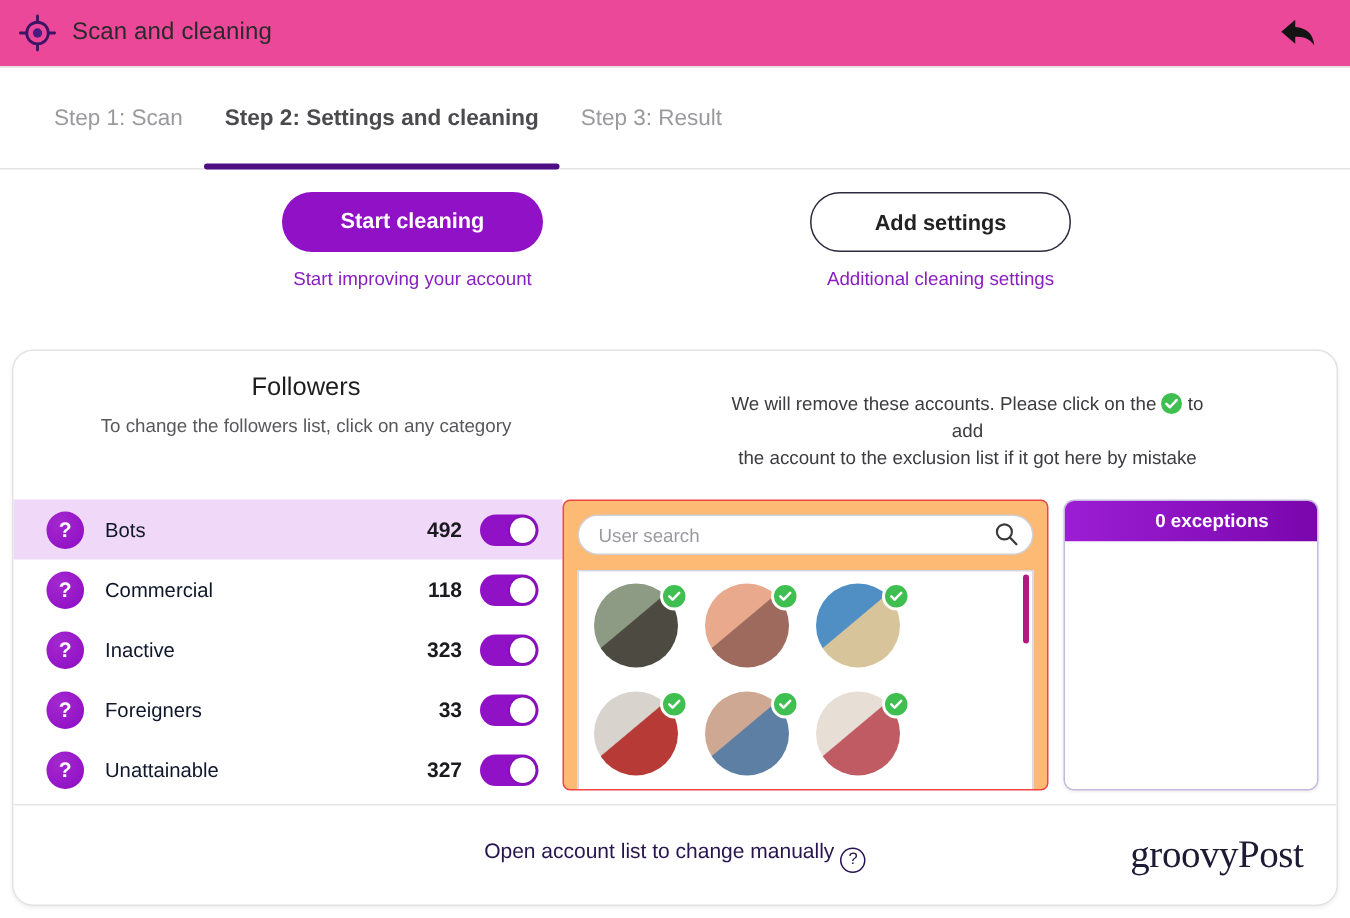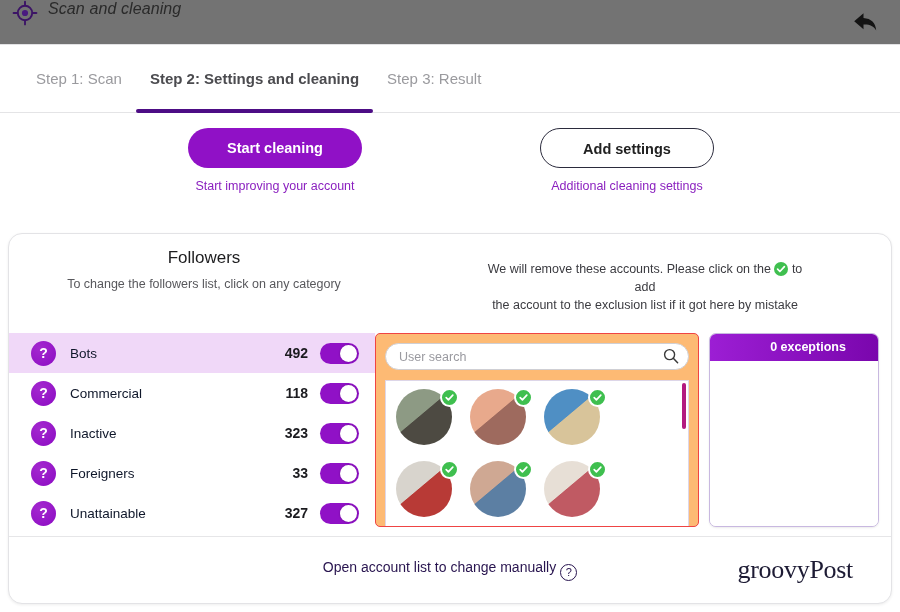--- a/index.html
+++ b/index.html
@@ -7,26 +7,25 @@
     width:900px;height:612px;
     background:#ffffff;
     font-family:"Liberation Sans", sans-serif;
     color:#232323;
     overflow:hidden;
     position:relative;
   }
   
   .titlebar{
     height:45px;width:100%;
-    display:flex;
+    display:flex;align-items:center;
     border-bottom:1px solid #e2e2e4;
     box-sizing:border-box;
     position:relative;
-    background:#737373;
-    font-style:italic;
+    background:#ec4899;
   }
   .app-icon{margin-left:12px;width:26px;height:26px;display:block;}
   .app-title{
     font-size:16px;color:#2a2a2a;margin-left:10px;letter-spacing:.1px;
   }
   .back-arrow{
     position:absolute;right:22px;top:50%;transform:translateY(-50%);
     width:26px;height:24px;cursor:pointer;
   }
   
@@ -188,21 +187,21 @@
     position:absolute;left:0;right:0;text-align:center;
     font-size:14px;color:#28144f;cursor:pointer;
   }
   .q-outline{
     display:inline-block;vertical-align:-4px;margin-left:4px;
     width:17px;height:17px;border:1.3px solid #28144f;border-radius:50%;
     font-size:11px;line-height:15px;text-align:center;color:#28144f;
     cursor:pointer;box-sizing:border-box;
   }
   .brand{
-    position:absolute;right:38px;
+    position:absolute;right:22px;
     font-family:"Liberation Serif", serif;
     font-size:26px;color:#1d1b34;letter-spacing:-.3px;
   }
   .cursor-arrow{
     position:absolute;left:327px;top:191px;width:11px;height:17px;
     pointer-events:none;
   }
 </style>
 </head>
 <body>

